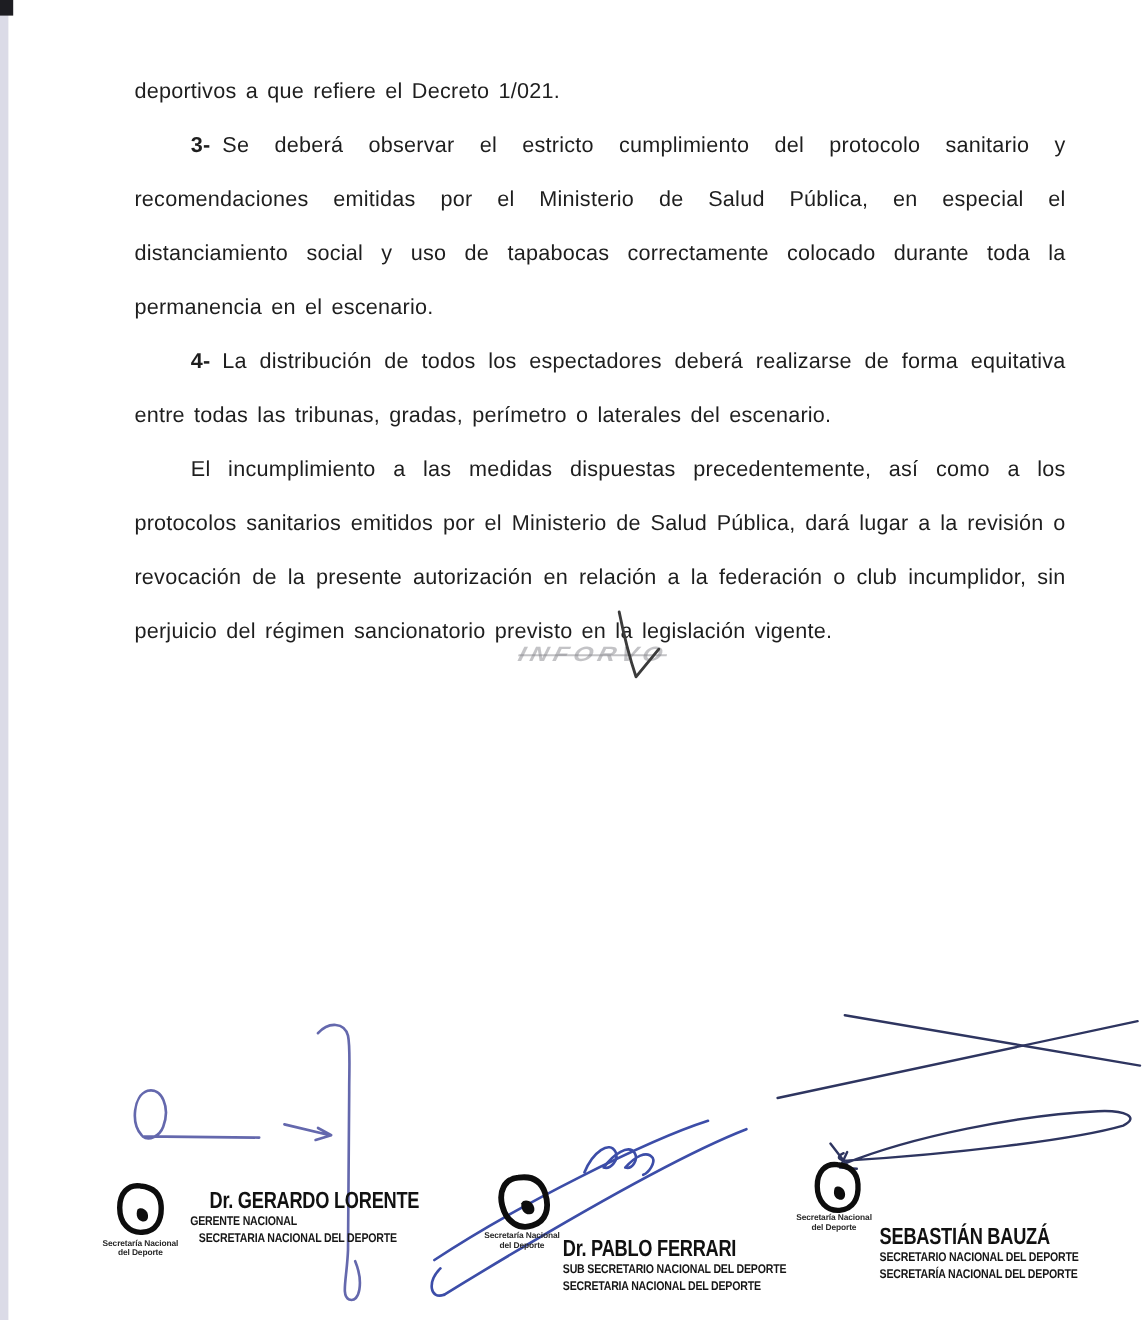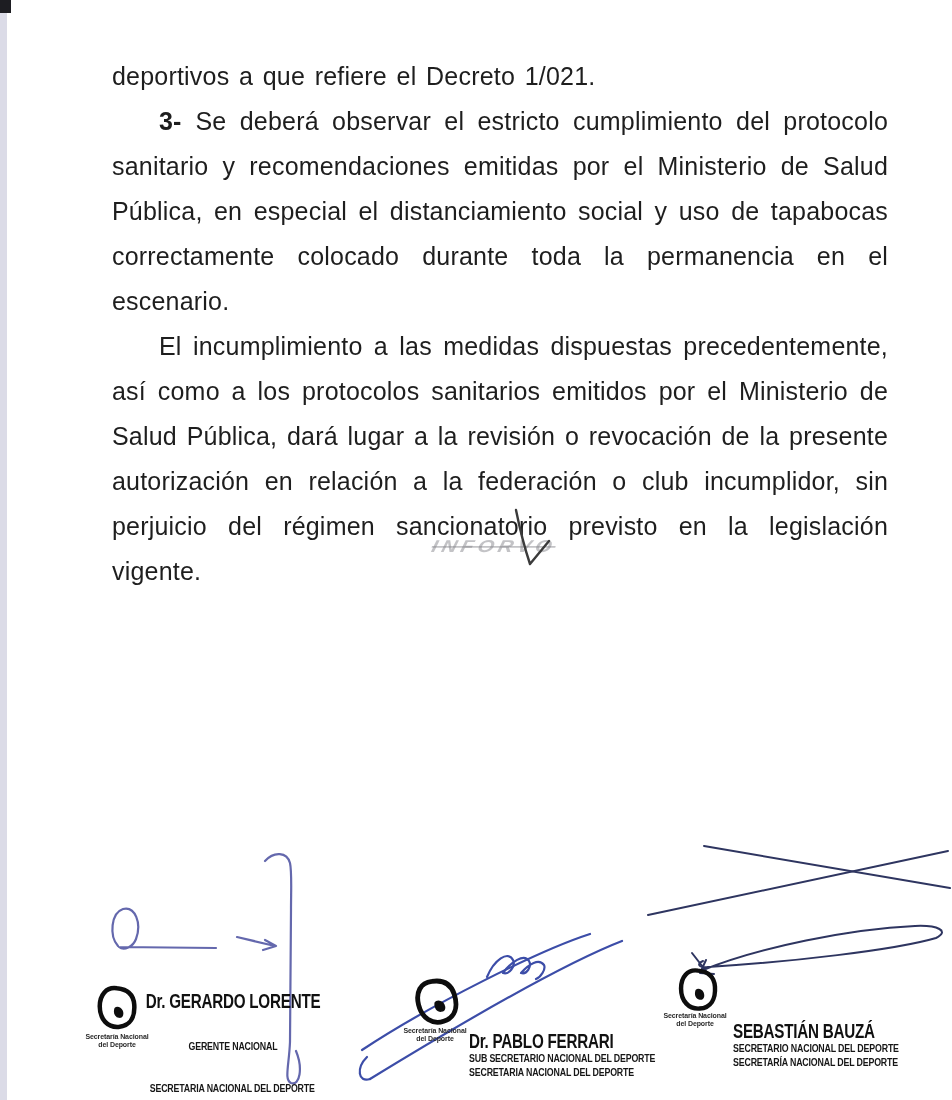--- a/index.html
+++ b/index.html
@@ -7,41 +7,41 @@
     width:952px; height:1100px; position:relative; overflow:hidden;
     background:#ffffff;
     font-family:"Liberation Sans", sans-serif;
     color:#1e1e1e;
   }
   .edge-strip { position:absolute; left:0; top:0; width:7px; height:1100px; background:#dbdbe7; }
   .corner-mark { position:absolute; left:0; top:0; width:11px; height:13px; background:#1d1d22; }
 
   .doc-body {
     position:absolute; left:112px; top:54px; width:776px;
-    font-size:25px; line-height:45px; text-align:justify;
+    font-size:18px; line-height:45px; text-align:justify;
     word-spacing:2.5px; letter-spacing:0.2px;
   }
   .para { margin:0; text-indent:47px; }
   .para.flush { text-indent:0; }
   .pnum { font-weight:bold; }
   .pnum:not(:empty) { margin-right:0.55em; }
 
   .watermark {
     position:absolute; left:432px; top:534px; width:150px;
     font-size:21px; font-weight:bold; font-style:italic;
     letter-spacing:4px; color:rgba(130,130,135,0.48);
     transform:skewX(-14deg) scaleY(0.82);
     text-decoration:line-through;
     white-space:nowrap;
   }
 
   .ink-overlay { position:absolute; left:0; top:0; width:952px; height:1100px; pointer-events:none; }
 
   .stamp { position:absolute; display:flex; flex-direction:column; }
-  .stamp.centered { align-items:center;gap:28px; }
+  .stamp.centered { align-items:flex-start; }
   .sig-name {
     font-weight:bold; font-size:19.5px; letter-spacing:-0.3px; color:#111;
     white-space:nowrap; transform:scaleX(0.78); line-height:22px;
   }
   .stamp.centered .sig-name { transform-origin:center; }
   .stamp:not(.centered) .sig-name { transform-origin:0 50%; }
   .sig-title {
     font-weight:bold; font-size:10.5px; letter-spacing:-0.2px; color:#161616;
     white-space:nowrap; transform:scaleX(0.84); line-height:13.5px;
   }
@@ -58,20 +58,21 @@
 </style>
 </head>
 <body>
 
 <div class="edge-strip"></div>
 <div class="corner-mark"></div>
 
 <div class="doc-body">
   <p class="para flush"><span class="pnum"></span><span>deportivos a que refiere el Decreto 1/021.</span></p>
   <p class="para"><span class="pnum">3-</span><span>Se deberá observar el estricto cumplimiento del protocolo sanitario y recomendaciones emitidas por el Ministerio de Salud Pública, en especial el distanciamiento social y uso de tapabocas correctamente colocado durante toda la permanencia en el escenario.</span></p>
+  <p class="para"><span class="pnum">4-</span><span>La distribución de todos los espectadores deberá realizarse de forma equitativa entre todas las tribunas, gradas, perímetro o laterales del escenario.</span></p>
   <p class="para"><span class="pnum"></span><span>El incumplimiento a las medidas dispuestas precedentemente, así como a los protocolos sanitarios emitidos por el Ministerio de Salud Pública, dará lugar a la revisión o revocación de la presente autorización en relación a la federación o club incumplidor, sin perjuicio del régimen sancionatorio previsto en la legislación vigente.</span></p>
 </div>
 
 <div class="watermark">INFORVO</div>
 
 <svg class="ink-overlay" viewBox="0 0 952 1100" fill="none" stroke-linecap="round" stroke-linejoin="round">
 
   <g stroke-width="2.4" stroke="#3b3b3b">
     <path d="M516,510 C520,530 525,549 530,564 L549,541"></path>
   </g>

